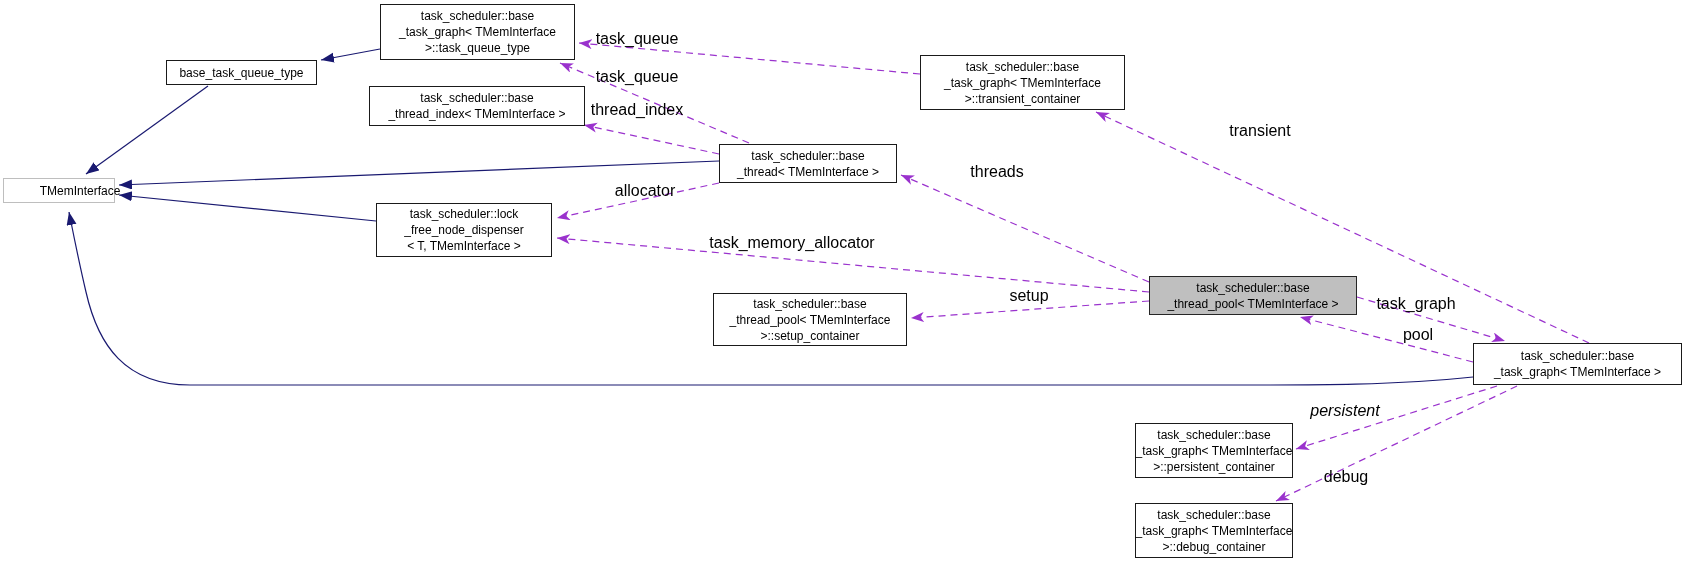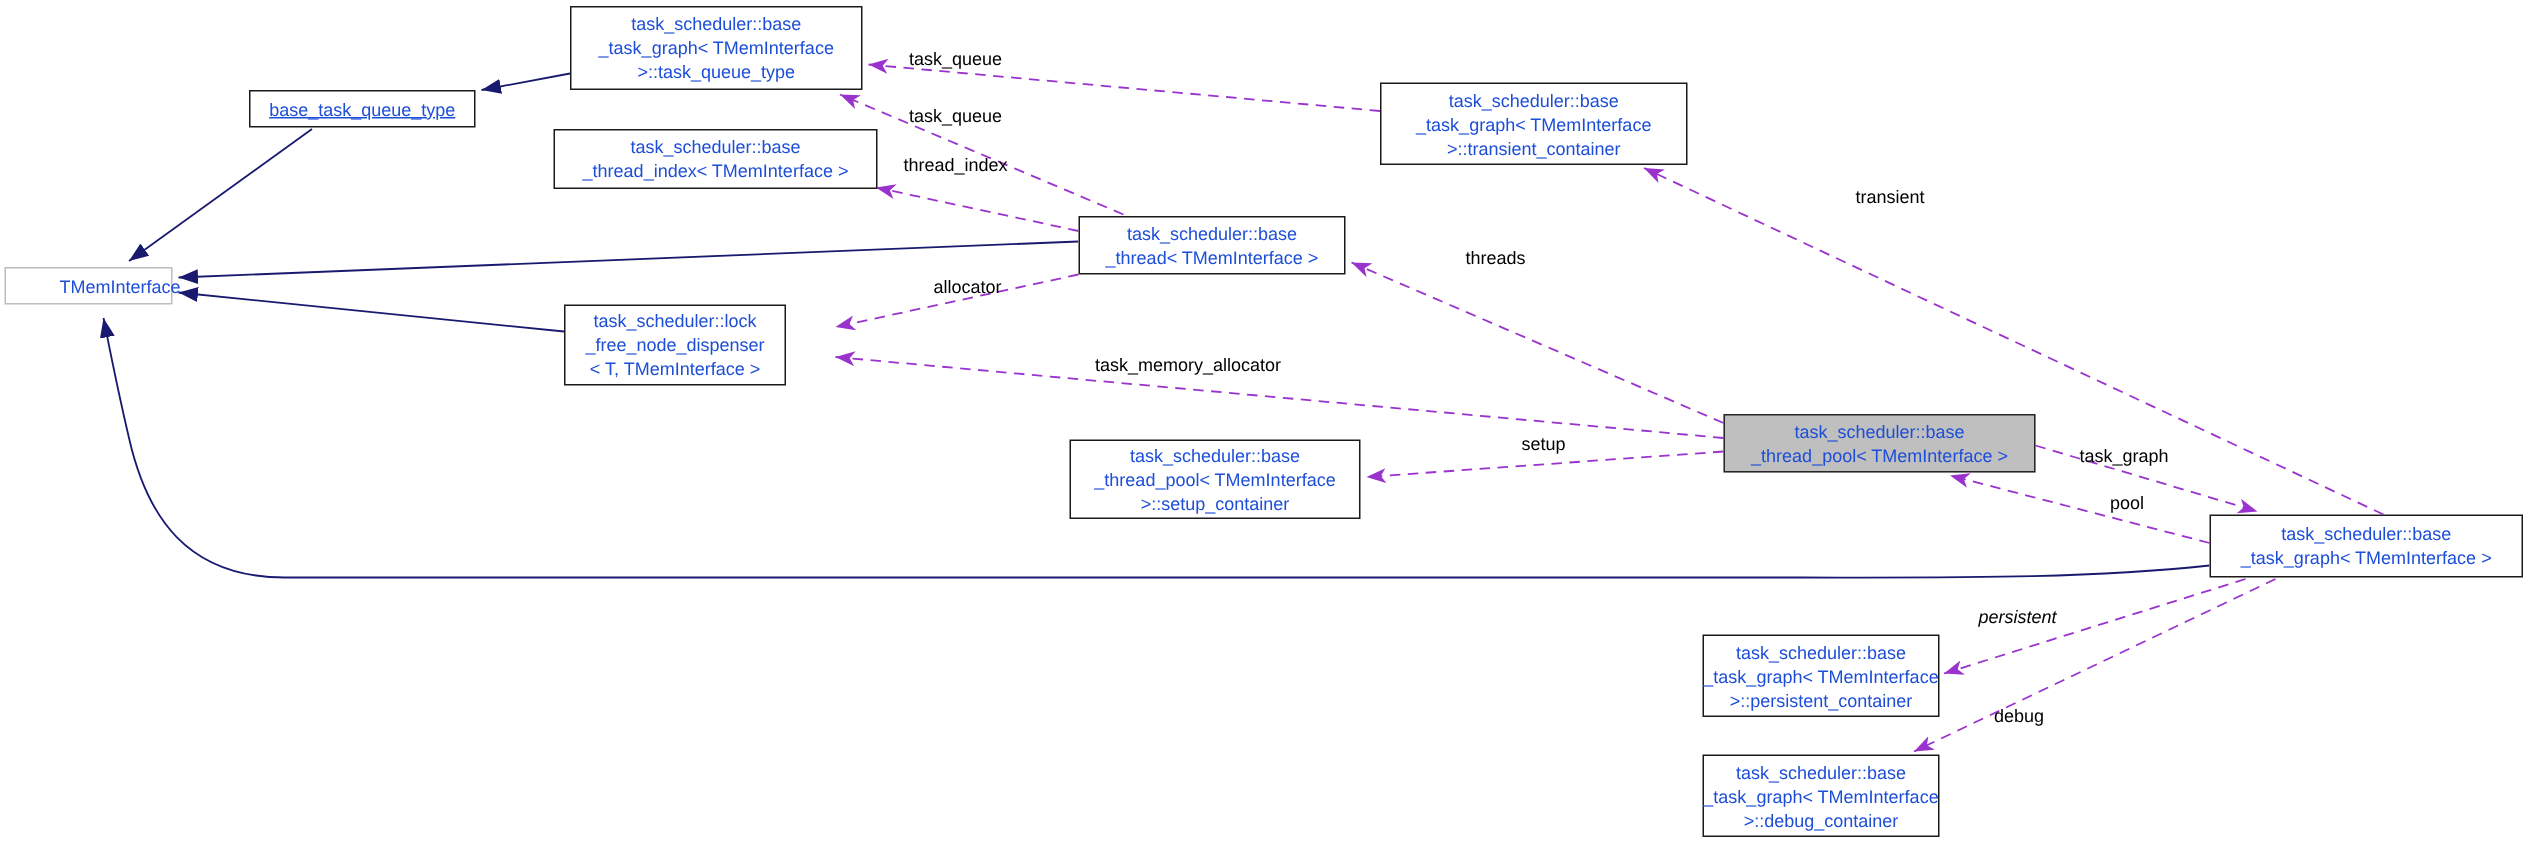--- a/index.html
+++ b/index.html
@@ -1,25 +1,25 @@
 <!DOCTYPE html>
 <html><head>
 <meta charset="utf-8">
 <style>
   html,body{margin:0;padding:0;background:#fff;}
   #diagram{position:relative;width:1685px;height:564px;background:#ffffff;overflow:hidden;
            font-family:"Liberation Sans","DejaVu Sans",sans-serif;}
   #edge-layer{position:absolute;left:0;top:0;width:1685px;height:564px;}
   .node{position:absolute;box-sizing:border-box;background:#ffffff;border:1px solid #1a1a1a;
         display:flex;flex-direction:column;align-items:center;justify-content:center;
-        font-size:12px;line-height:16px;color:#1d4ed8;text-align:center;white-space:nowrap;
+        font-size:12px;line-height:16px;color:#000000;text-align:center;white-space:nowrap;
         z-index:2;}
   .node.external{border-color:#bebebe;}
   .node.highlight{background:#bfbfbf;border:1.5px solid #262626;}
-  .edge-label{position:absolute;transform:translate(-50%,-50%);font-size:12px;color:#000;
+  .edge-label{position:absolute;transform:translate(-50%,-50%);font-size:16px;color:#000;
               white-space:nowrap;z-index:3;background:rgba(255,255,255,0.0);}
   path.usage{stroke:#9a32cd;stroke-width:1.2;fill:none;stroke-dasharray:7,5;}
   path.inheritance{stroke:#191970;stroke-width:1.2;fill:none;}
 </style>
 </head>
 <body>
 
 <div id="diagram">
   <svg id="edge-layer" width="1685" height="564" viewBox="0 0 1685 564" xmlns="http://www.w3.org/2000/svg">
     <defs>
@@ -56,37 +56,37 @@
     <span class="edge-label" style="left: 997px; top: 172px;">threads</span>
     <span class="edge-label" style="left: 1029px; top: 296px;">setup</span>
     <span class="edge-label" style="left: 1416px; top: 304px; text-align: right;">task_graph</span>
     <span class="edge-label" style="left: 1418px; top: 335px;">pool</span>
     <span class="edge-label" style="left: 1260px; top: 131px;">transient</span>
     <span class="edge-label" style="left: 1345px; top: 411px; font-style: italic;">persistent</span>
     <span class="edge-label" style="left: 1346px; top: 445px; margin-top: 32px;">debug</span>
     <div class="node external" style="left: 3px; top: 178px; width: 112px; height: 25px; padding-left: 42px;">
       <div>TMemInterface</div>
     </div>
-    <div class="node" style="left: 166px; top: 60px; width: 151px; height: 25px; text-decoration: underline;">
+    <div class="node" style="left: 166px; top: 60px; width: 151px; height: 25px;">
       <div>base_task_queue_type</div>
     </div>
     <div class="node" style="left: 380px; top: 4px; width: 195px; height: 56px;">
       <div>task_scheduler::base</div>
       <div>_task_graph&lt; TMemInterface</div>
       <div>&gt;::task_queue_type</div>
     </div>
     <div class="node" style="left: 369px; top: 86px; width: 216px; height: 40px;">
       <div>task_scheduler::base</div>
       <div>_thread_index&lt; TMemInterface &gt;</div>
     </div>
     <div class="node" style="left: 719px; top: 144px; width: 178px; height: 39px;">
       <div>task_scheduler::base</div>
       <div>_thread&lt; TMemInterface &gt;</div>
     </div>
-    <div class="node" style="left: 376px; top: 203px; width: 148px; height: 54px;">
+    <div class="node" style="left: 376px; top: 203px; width: 176px; height: 54px;">
       <div>task_scheduler::lock</div>
       <div>_free_node_dispenser</div>
       <div>&lt; T, TMemInterface &gt;</div>
     </div>
     <div class="node" style="left: 920px; top: 55px; width: 205px; height: 55px;">
       <div>task_scheduler::base</div>
       <div>_task_graph&lt; TMemInterface</div>
       <div>&gt;::transient_container</div>
     </div>
     <div class="node" style="left: 713px; top: 293px; width: 194px; height: 53px;">

